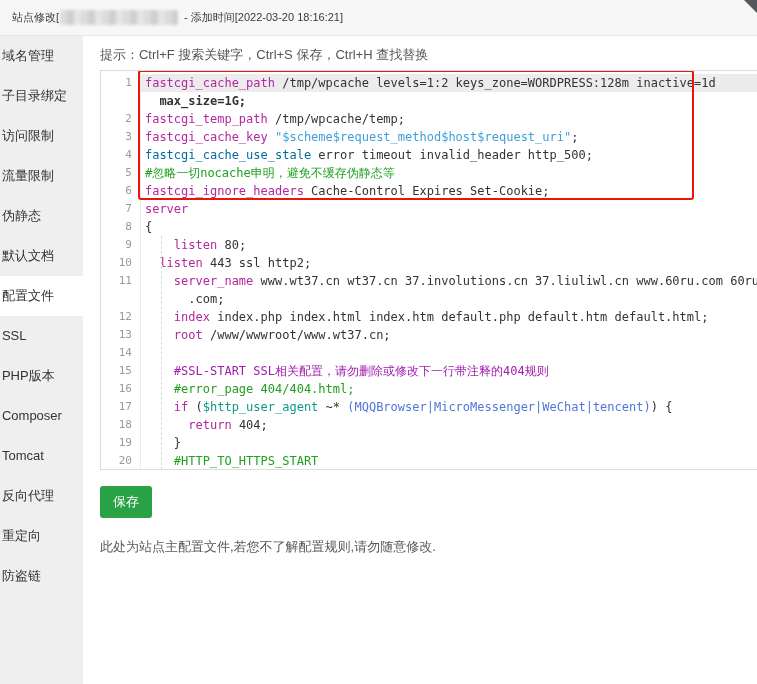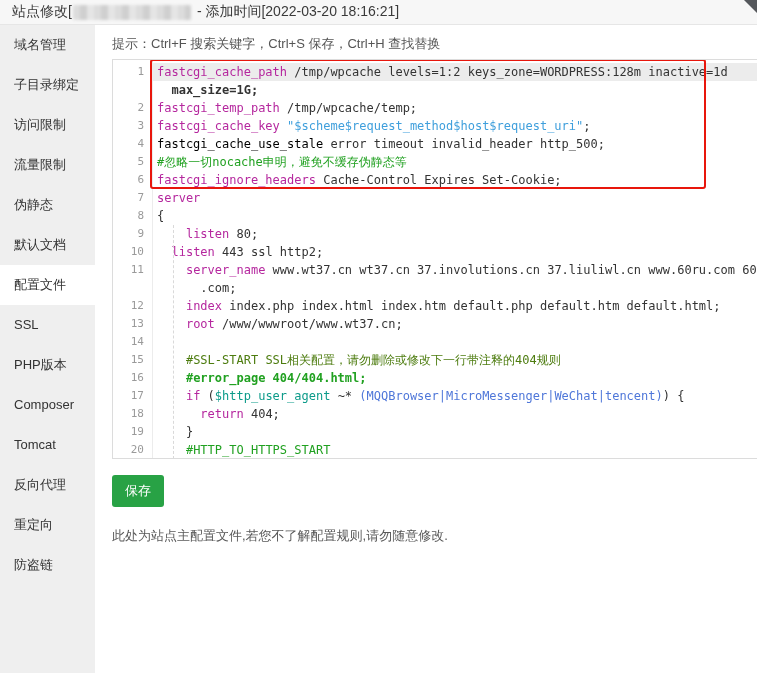--- a/index.html
+++ b/index.html
@@ -1,26 +1,26 @@
 <!DOCTYPE html>
 <html><head>
 <meta charset="utf-8">
 <style>
   * { margin:0; padding:0; box-sizing:border-box; }
   html,body { width:757px; height:684px; overflow:hidden; background:#fff;
     font-family:"Liberation Sans","DejaVu Sans",sans-serif; }
-  .titlebar { position:relative; height:25px; background:#f7f7f7;
+  .titlebar { position:relative; height:36px; background:#f7f7f7;
     border-bottom:1px solid #e6e6e6; display:flex; align-items:center;
-    padding:0 12px; font-size:14px; color:#3a3a3a; }
+    padding:0 12px; font-size:11px; color:#3a3a3a; }
   .redacted { display:inline-block; width:118px; height:15px; margin:0 6px 0 1px;
     background:repeating-linear-gradient(90deg,#dcdcdc 0 7px,#cfcfcf 7px 14px,#e5e5e5 14px 21px);
     filter:blur(1.6px); border-radius:2px; vertical-align:-2px; }
   .corner-tri { position:absolute; top:0; right:0; width:0; height:0;
     border-top:13px solid #55585c; border-left:13px solid transparent; }
-  .app { display:flex; height:648px; }
+  .app { display:flex; height:648px;justify-content:center; }
   .sidebar { width:95px; flex:0 0 95px; background:#efefef; }
   .side-item { height:40px; line-height:40px; padding-left:14px; font-size:13px;
     color:#333; cursor:pointer; white-space:nowrap; }
   .side-item.active { background:#fff; }
   .content { flex:1; padding:11px 9px 0 17px; position:relative; background:#fff; }
   .hint { font-size:13px; line-height:16px; color:#555; margin-bottom:7px; }
   .editor { position:relative; height:400px; border:1px solid #dcdcdc; background:#fff;
     overflow:hidden; font-family:"DejaVu Sans Mono","Liberation Mono",monospace;
     font-size:12px; line-height:18px; }
   .rows { padding-top:3px; position:relative; }
@@ -71,34 +71,34 @@
   <div class="content">
     <div class="hint">提示：Ctrl+F 搜索关键字，Ctrl+S 保存，Ctrl+H 查找替换</div>
 
     <div class="editor">
       <div class="gutter-sep"></div>
       <div class="rows" id="rows">
           <div class="row active"><div class="gutter">1</div><div class="code"><span style="color: rgb(181, 39, 158);">fastcgi_cache_path</span><span style="color: rgb(51, 51, 51);"> /tmp/wpcache levels=1:2 keys_zone=WORDPRESS:128m inactive=1d</span></div></div>
           <div class="row"><div class="gutter"></div><div class="code"><span style="color: rgb(51, 51, 51); font-weight: bold;">  max_size=1G;</span></div></div>
           <div class="row"><div class="gutter">2</div><div class="code"><span style="color: rgb(181, 39, 158);">fastcgi_temp_path</span><span style="color: rgb(51, 51, 51);"> /tmp/wpcache/temp;</span></div></div>
           <div class="row"><div class="gutter">3</div><div class="code"><span style="color: rgb(181, 39, 158);">fastcgi_cache_key</span><span style="color: rgb(51, 51, 51);"> </span><span style="color: rgb(63, 159, 220);">"$scheme$request_method$host$request_uri"</span><span style="color: rgb(51, 51, 51);">;</span></div></div>
-          <div class="row"><div class="gutter">4</div><div class="code"><span style="color: #000000;">fastcgi_cache_use_stale</span><span style="color: rgb(51, 51, 51);"> error timeout invalid_header http_500;</span></div></div>
+          <div class="row"><div class="gutter">4</div><div class="code"><span style="color: #0369a1;">fastcgi_cache_use_stale</span><span style="color: rgb(51, 51, 51);"> error timeout invalid_header http_500;</span></div></div>
           <div class="row"><div class="gutter">5</div><div class="code"><span style="color: rgb(33, 161, 33);">#忽略一切nocache申明，避免不缓存伪静态等</span></div></div>
           <div class="row"><div class="gutter">6</div><div class="code"><span style="color: rgb(181, 39, 158);">fastcgi_ignore_headers</span><span style="color: rgb(51, 51, 51);"> Cache-Control Expires Set-Cookie;</span></div></div>
           <div class="row"><div class="gutter">7</div><div class="code"><span style="color: rgb(181, 39, 158);">server</span></div></div>
           <div class="row"><div class="gutter">8</div><div class="code"><span style="color: rgb(51, 51, 51);">{</span></div></div>
           <div class="row"><div class="gutter">9</div><div class="code"><span style="color: rgb(51, 51, 51);">    </span><span style="color: rgb(181, 39, 158);">listen</span><span style="color: rgb(51, 51, 51);"> 80;</span></div></div>
           <div class="row"><div class="gutter">10</div><div class="code"><span style="color: rgb(51, 51, 51);">  </span><span style="color: rgb(181, 39, 158);">listen</span><span style="color: rgb(51, 51, 51);"> 443 ssl http2;</span></div></div>
           <div class="row"><div class="gutter">11</div><div class="code"><span style="color: rgb(51, 51, 51);">    </span><span style="color: rgb(181, 39, 158);">server_name</span><span style="color: rgb(51, 51, 51);"> www.wt37.cn wt37.cn 37.involutions.cn 37.liuliwl.cn www.60ru.com 60ru</span></div></div>
           <div class="row"><div class="gutter"></div><div class="code"><span style="color: rgb(51, 51, 51); margin-top: 24px;">      .com;</span></div></div>
           <div class="row"><div class="gutter">12</div><div class="code"><span style="color: rgb(51, 51, 51);">    </span><span style="color: rgb(181, 39, 158);">index</span><span style="color: rgb(51, 51, 51);"> index.php index.html index.htm default.php default.htm default.html;</span></div></div>
           <div class="row"><div class="gutter">13</div><div class="code"><span style="color: rgb(51, 51, 51);">    </span><span style="color: rgb(181, 39, 158);">root</span><span style="color: rgb(51, 51, 51);"> /www/wwwroot/www.wt37.cn;</span></div></div>
           <div class="row"><div class="gutter">14</div><div class="code"></div></div>
-          <div class="row"><div class="gutter">15</div><div class="code"><span style="color: rgb(51, 51, 51);">    </span><span style="color: #4d7c0f; margin-top: 20px;">#SSL-START SSL相关配置，请勿删除或修改下一行带注释的404规则</span></div></div>
-          <div class="row"><div class="gutter">16</div><div class="code"><span style="color: rgb(51, 51, 51);">    </span><span style="color: rgb(33, 161, 33); font-weight: bold;">#error_page 404/404.html;</span></div></div>
+          <div class="row"><div class="gutter">15</div><div class="code"><span style="color: rgb(51, 51, 51);">    </span><span style="color: #a21caf; margin-top: 20px;">#SSL-START SSL相关配置，请勿删除或修改下一行带注释的404规则</span></div></div>
+          <div class="row"><div class="gutter">16</div><div class="code"><span style="color: rgb(51, 51, 51);">    </span><span style="color: rgb(33, 161, 33);">#error_page 404/404.html;</span></div></div>
           <div class="row"><div class="gutter">17</div><div class="code"><span style="color: rgb(51, 51, 51);">    </span><span style="color: rgb(181, 39, 158);">if</span><span style="color: rgb(51, 51, 51);"> (</span><span style="color: rgb(13, 155, 138);">$http_user_agent</span><span style="color: rgb(51, 51, 51);"> ~* </span><span style="color: rgb(79, 119, 217);">(MQQBrowser|MicroMessenger|WeChat|tencent)</span><span style="color: rgb(51, 51, 51);">) {</span></div></div>
           <div class="row"><div class="gutter">18</div><div class="code"><span style="color: rgb(51, 51, 51);">      </span><span style="color: rgb(181, 39, 158);">return</span><span style="color: rgb(51, 51, 51);"> 404;</span></div></div>
           <div class="row"><div class="gutter">19</div><div class="code"><span style="color: rgb(51, 51, 51);">    }</span></div></div>
           <div class="row"><div class="gutter">20</div><div class="code"><span style="color: rgb(51, 51, 51);">    </span><span style="color: rgb(33, 161, 33);">#HTTP_TO_HTTPS_START</span></div></div>
         </div>
       <div class="indent-guide"></div>
       <div class="redbox" style="border-color: rgb(232, 22, 12);"></div>
 
     </div>
 

